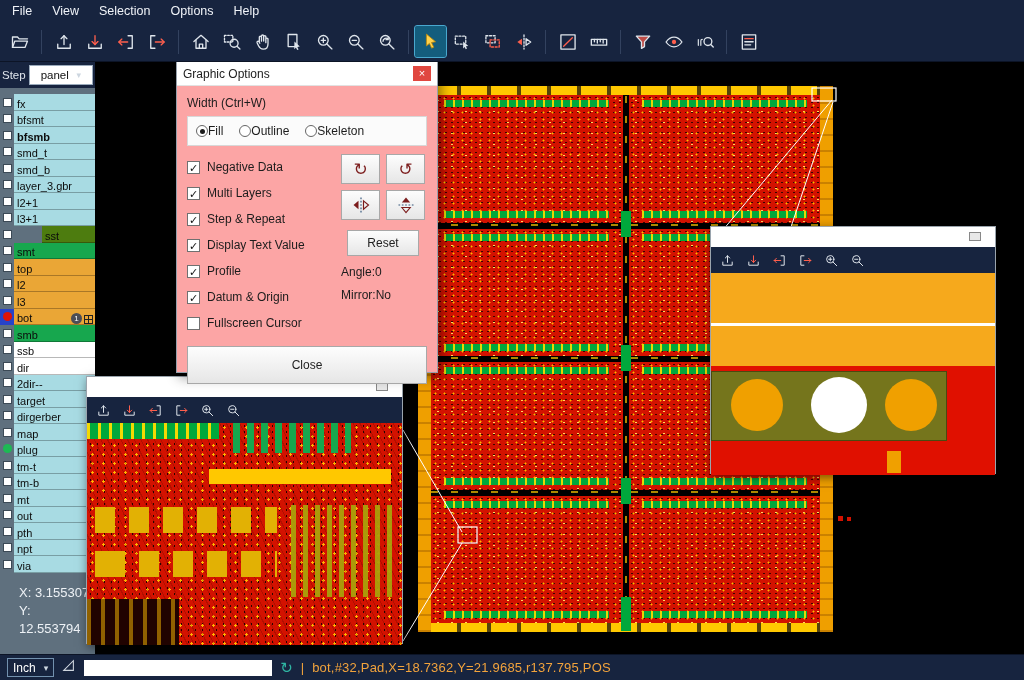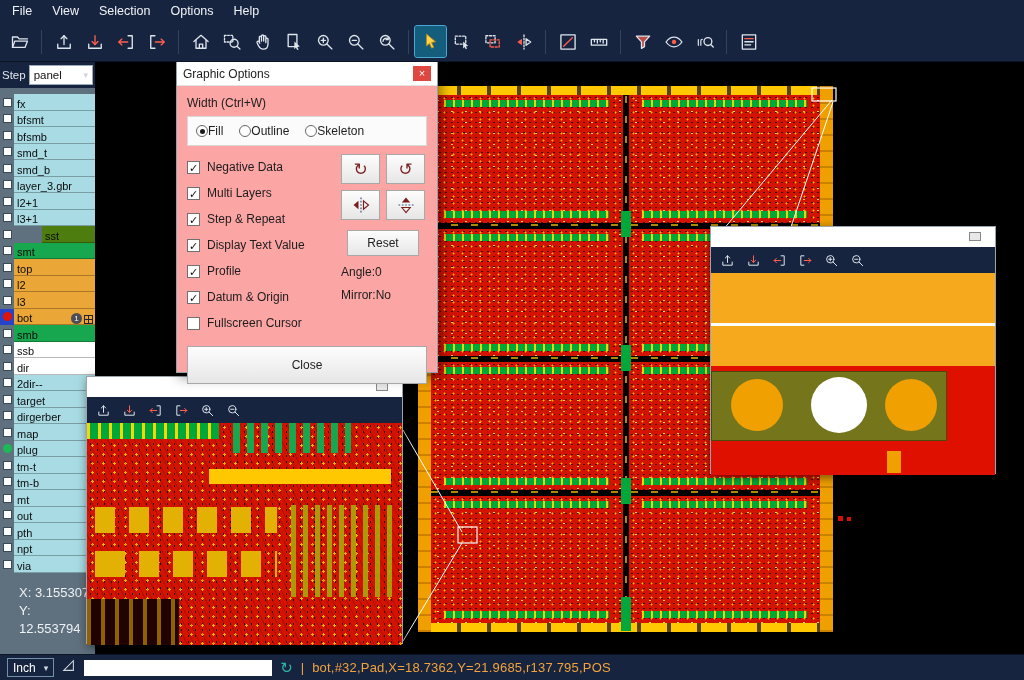--- a/index.html
+++ b/index.html
@@ -10,21 +10,21 @@
 .menu-item{padding:2px 10px;font-size:12.5px;color:#f0f3f8;cursor:default}
 #toolbar{position:absolute;left:0;top:22px;width:100%;height:40px;display:flex;align-items:center;background:#17243f;border-bottom:1px solid #0c1426;padding:0 4px;z-index:6}
 .tbtn{width:31px;height:31px;border:none;background:transparent;display:flex;align-items:center;justify-content:center;padding:0}
 .tbtn svg{width:20px;height:20px}
 .tbtn.active{background:#145d7d;outline:1px solid #49a8cf;border-radius:2px}
 .tsep{width:1px;height:24px;background:#33425f;margin:0 6px}
 
 #sidebar{position:absolute;left:0;top:62px;width:95px;height:592px;background:#5f707e;z-index:1}
 #steprow{height:26px;background:#17243f;display:flex;align-items:center;gap:3px;padding:0 2px}
 .steplabel{font-size:11.5px;color:#dfe5ec}
-.stepselect{flex:1;height:20px;background:#fff;color:#111;display:flex;align-items:center;justify-content:space-between;padding:0 4px;font-size:11.5px;border:1px solid #9aaabb}
+.stepselect{flex:1;height:20px;background:#fff;color:#111;display:flex;align-items:center;justify-content:space-between;padding:0 11px;font-size:11.5px;border:1px solid #9aaabb}
 #layers{margin-top:6px}
 .lrow{display:flex;height:16.5px;align-items:stretch}
 .lcheck-cell{width:14px;display:flex;align-items:center;justify-content:center}
 .cbox{width:9px;height:9px;background:#fff;border:1px solid #3c4a56;display:block}
 .ind-blue{background:#2743c8}
 .dot{width:9px;height:9px;border-radius:50%;display:block}
 .dot.red{background:#e01408}
 .dot.grn{background:#1db954}
 .lname{flex:1;display:flex;align-items:flex-end;font-size:11px;color:#0c0c0c;padding:0 2px 0 3px;border-bottom:1px solid rgba(0,0,0,.28);gap:2px}
 .lname .nm{flex:1;overflow:hidden;white-space:nowrap}
@@ -290,21 +290,21 @@
             <span class="cbox"></span>
           </div>
           <div class="lname" style="background: rgb(168, 219, 227);">
             <span class="nm">bfsmt</span>
           </div>
         </div>
         <div class="lrow">
           <div class="lcheck-cell">
             <span class="cbox"></span>
           </div>
-          <div class="lname" style="background: rgb(168, 219, 227);">
+          <div class="lname" style="background: rgb(168, 219, 227); font-weight: bold;">
             <span class="nm">bfsmb</span>
           </div>
         </div>
         <div class="lrow">
           <div class="lcheck-cell">
             <span class="cbox"></span>
           </div>
           <div class="lname" style="background: rgb(168, 219, 227);">
             <span class="nm">smd_t</span>
           </div>

